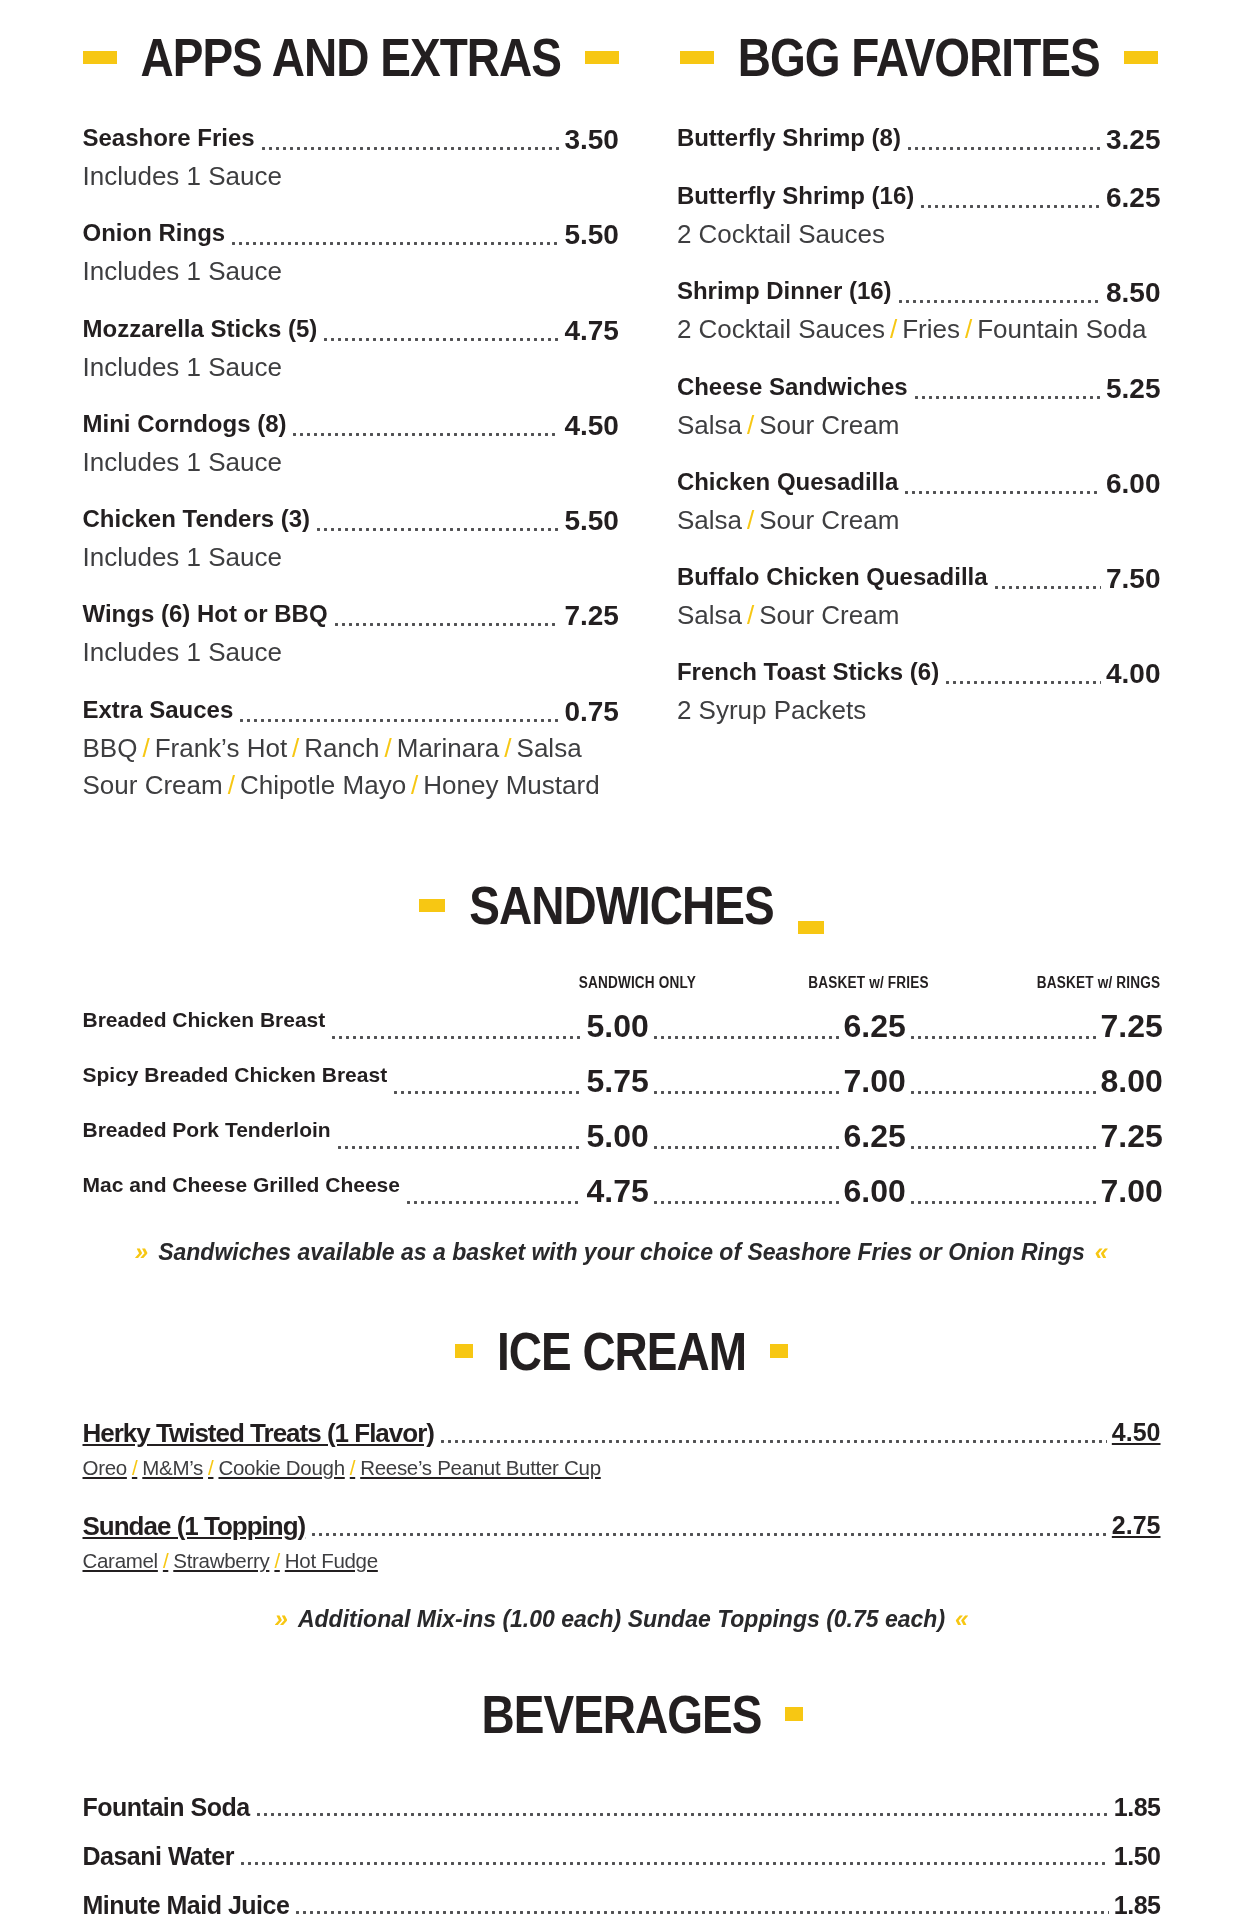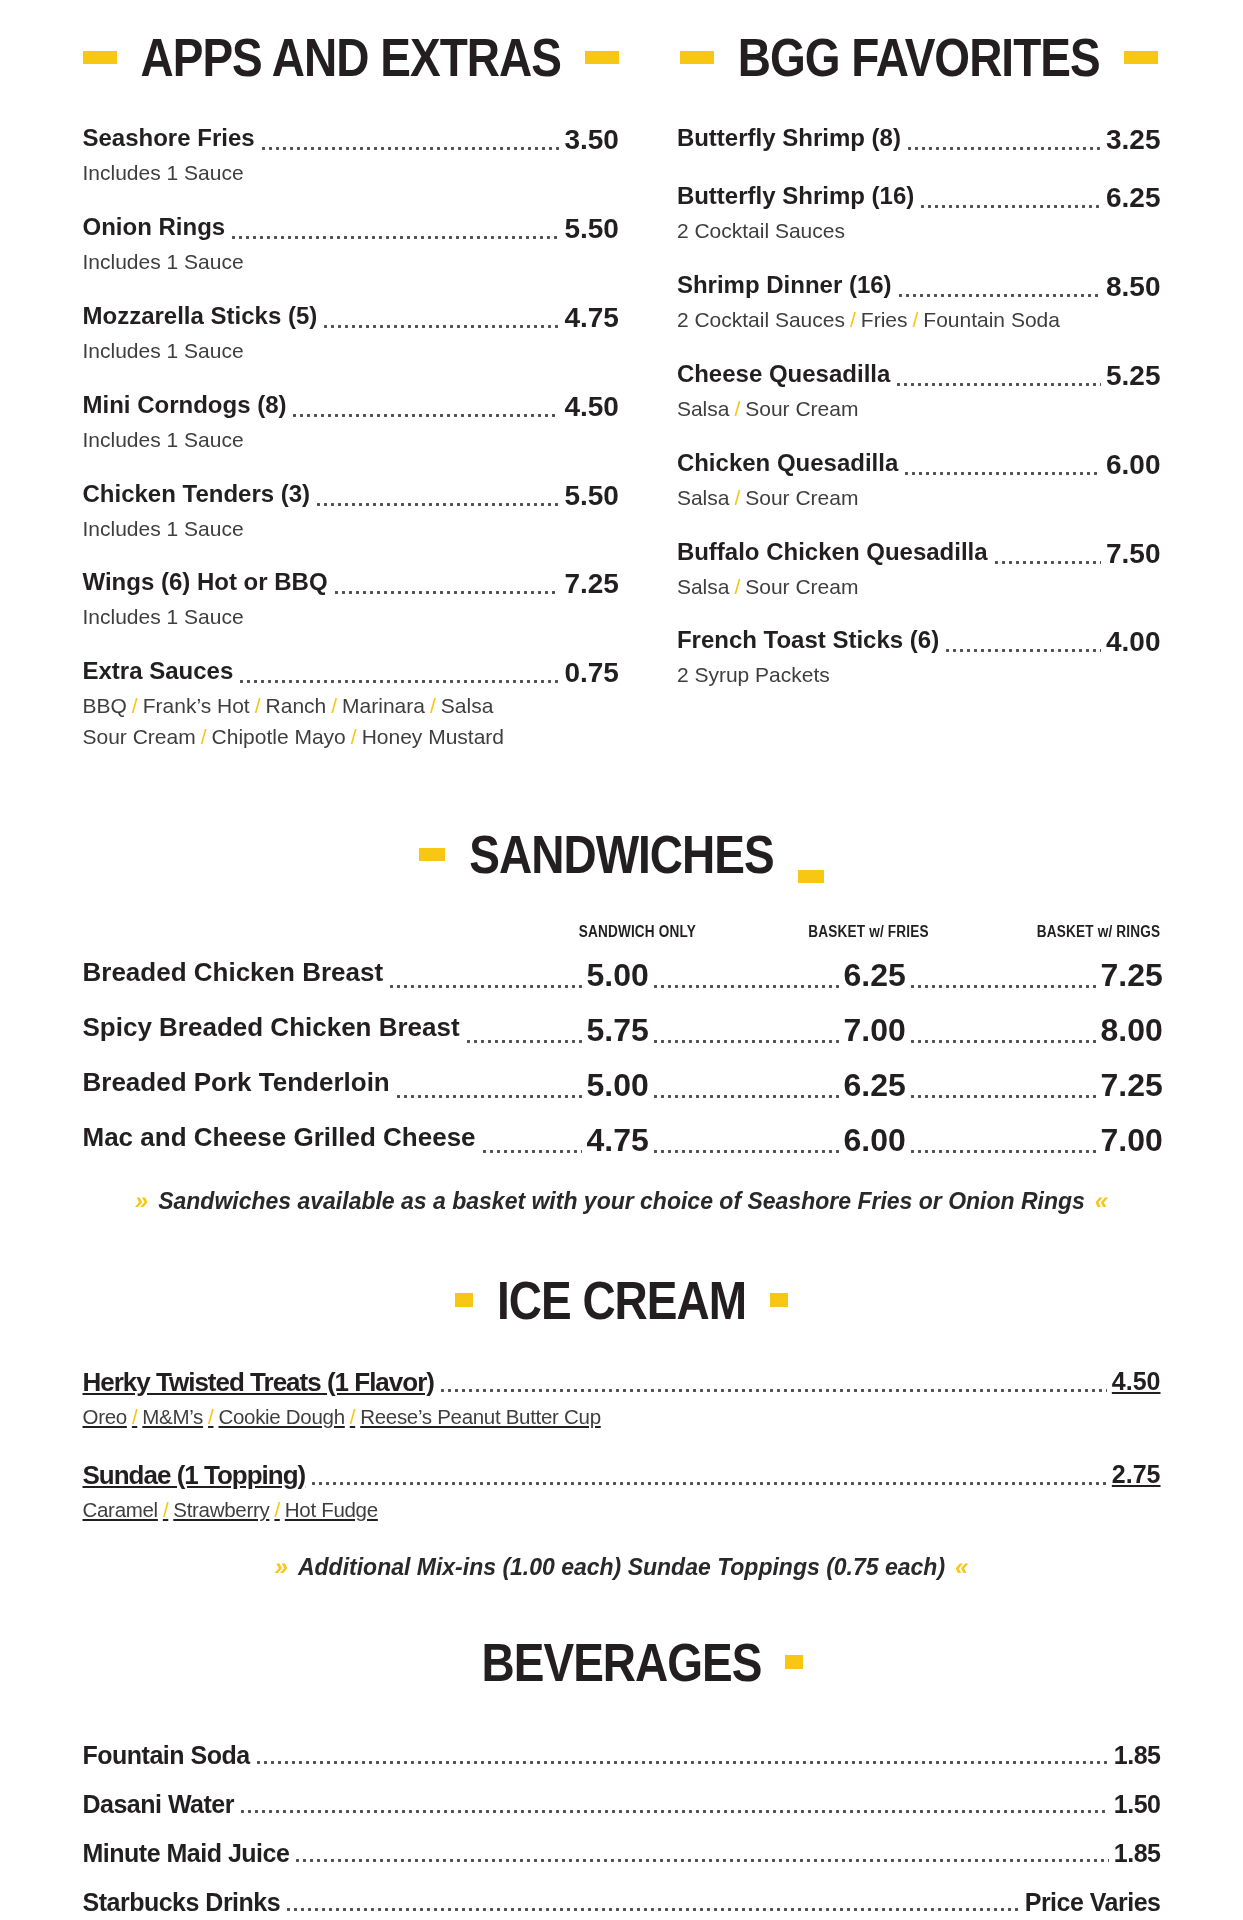--- a/index.html
+++ b/index.html
@@ -26,34 +26,34 @@
   .col .sec-head{margin-bottom:36px;}
 
   
   .menu-item{margin-bottom:26px;}
   .mi-row{display:flex;}
   .mi-name{font-size:24px;font-weight:700;color:var(--ink);white-space:nowrap;}
   .lead{flex:1 1 auto;align-self:flex-end;height:3px;margin:0 5px 6px;
         background-image:radial-gradient(circle,#515153 1.4px,transparent 1.6px);
         background-size:7px 3px;background-repeat:repeat-x;background-position:0 0;}
   .mi-price{font-size:28px;font-weight:700;color:var(--ink);white-space:nowrap;}
-  .mi-desc{font-size:21px;color:var(--desc);margin-top:4px;line-height:1.28;}
+  .mi-desc{font-size:26px;color:var(--desc);margin-top:4px;line-height:1.28;}
   .slash{color:var(--accent);margin:0 5px;}
 
   
   .sw-section{margin-top:46px;}
   .sw-head{position:relative;height:22px;margin-top:34px;}
   .sw-h{position:absolute;bottom:0;font-size:16px;font-weight:800;color:var(--ink);
         transform:scaleX(0.85);transform-origin:right center;white-space:nowrap;letter-spacing:0.2px;}
   .sw-h.c1{right:464px;}
   .sw-h.c2{right:232px;}
   .sw-h.c3{right:0;}
   .sw-rows{margin-top:16px;}
   .sw-row{display:flex;margin-bottom:18px;}
-  .sw-name{font-size:26px;font-weight:700;white-space:nowrap;}
+  .sw-name{font-size:21px;font-weight:700;white-space:nowrap;}
   .sw-price{font-size:32px;font-weight:700;width:60px;text-align:right;flex:none;}
   .lead.fixed{flex:0 0 187px;}
 
   
   .note{text-align:center;margin-top:28px;font-size:23px;font-weight:700;font-style:italic;color:#29292B;}
   .note .mark{color:var(--accent);margin:0 10px;font-size:24px;}
 
   
   .ice-section .sec-head{margin-top:54px;}
   .ice-items{margin-top:36px;text-decoration:underline;}
@@ -165,21 +165,21 @@
           <div class="menu-item">
             <div class="mi-row">
               <span class="mi-name">Shrimp Dinner (16)</span>
               <span class="lead"></span>
               <span class="mi-price">8.50</span>
             </div>
             <div class="mi-desc"><span class="desc-part">2 Cocktail Sauces</span><span class="slash">/</span><span class="desc-part">Fries</span><span class="slash">/</span><span class="desc-part">Fountain Soda</span></div>
           </div>
           <div class="menu-item">
             <div class="mi-row">
-              <span class="mi-name">Cheese Quesadilla</span>
+              <span class="mi-name">Cheese Sandwiches</span>
               <span class="lead"></span>
               <span class="mi-price">5.25</span>
             </div>
             <div class="mi-desc"><span class="desc-part">Salsa</span><span class="slash">/</span><span class="desc-part">Sour Cream</span></div>
           </div>
           <div class="menu-item">
             <div class="mi-row">
               <span class="mi-name">Chicken Quesadilla</span>
               <span class="lead"></span>
               <span class="mi-price">6.00</span>

